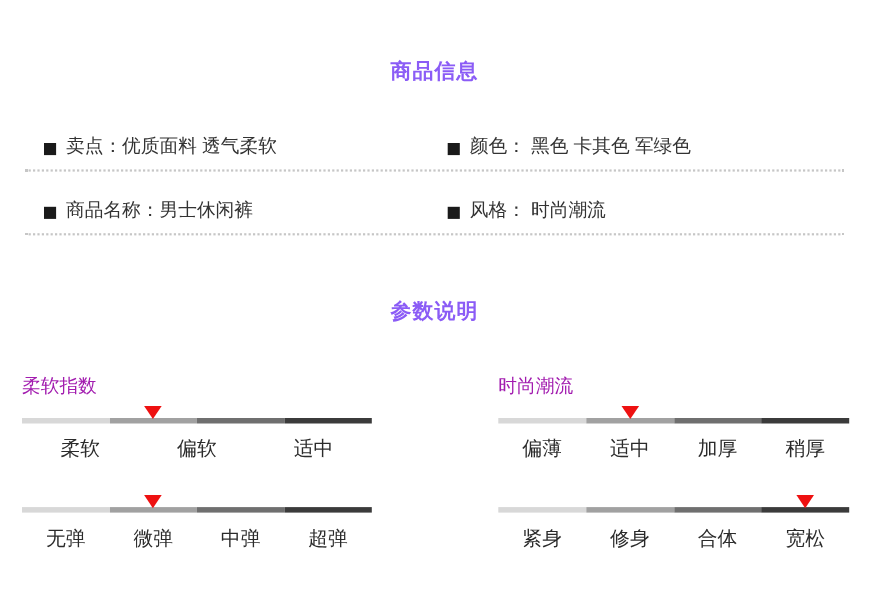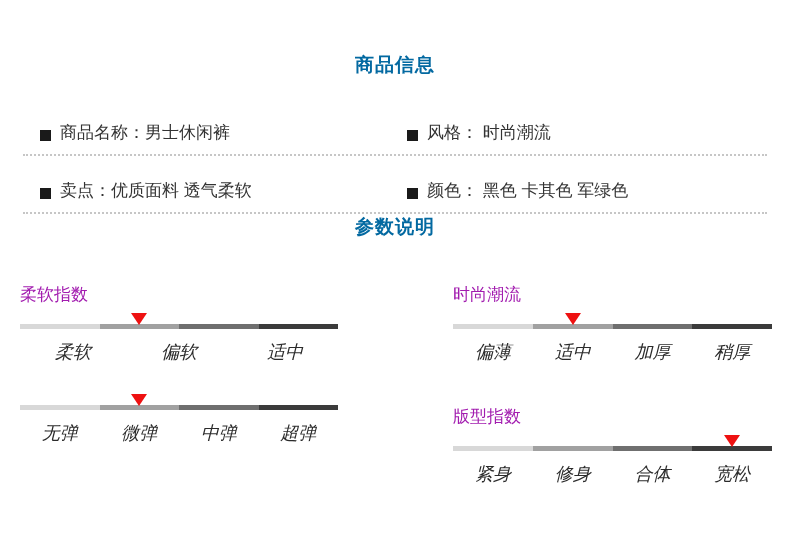--- a/index.html
+++ b/index.html
@@ -7,25 +7,25 @@
   body {
     width: 790px; height: 537px;
     position: relative; overflow: hidden;
     font-family: "Liberation Sans", "DejaVu Sans", sans-serif;
     color: #333333;
   }
   .section-title {
     text-align: center;
     font-size: 19px;
     font-weight: bold;
-    color: #0369a1;
+    color: #8b5cf6;
     letter-spacing: 1px;
   }
   .title-product { padding-top: 52px; }
-  .title-params  { }
+  .title-params  { margin-top: 56px; }
 
   
   .info-grid { margin: 20px 23px 0 23px; }
   .info-row {
     display: flex;
     height: 58px;
     border-bottom: 2px dotted #c6c6c6;
   }
   .info-cell {
     flex: 1;
@@ -71,53 +71,52 @@
     transform: translateX(-50%);
     width: 0; height: 0;
     border-left: 8px solid transparent;
     border-right: 8px solid transparent;
     border-top: 12px solid #ee1111;
     margin-bottom: -1px;
   }
   .levels {
     display: flex;
     margin-top: 11px;
-    font-style: italic;
   }
   .level {
     flex: 1;
     text-align: center;
     font-size: 18px;
     color: #2b2b2b;
   }
 </style>
 </head>
 <body>
 
 <div class="section-title title-product">商品信息</div>
 
 <div class="info-grid">
   <div class="info-row">
     <div class="info-cell left">
       <span class="bullet" style="background: rgb(26, 26, 26);"></span>
+      <span>卖点：优质面料 透气柔软</span>
+    </div>
+    <div class="info-cell right">
+      <span class="bullet" style="background: rgb(26, 26, 26);"></span>
+      <span>颜色： 黑色 卡其色 军绿色</span>
+    </div>
+  </div>
+  <div class="info-row">
+    <div class="info-cell left">
+      <span class="bullet" style="background: rgb(26, 26, 26);"></span>
       <span>商品名称：男士休闲裤</span>
     </div>
     <div class="info-cell right">
       <span class="bullet" style="background: rgb(26, 26, 26);"></span>
       <span>风格： 时尚潮流</span>
-    </div>
-  </div>
-  <div class="info-row">
-    <div class="info-cell left">
-      <span class="bullet" style="background: rgb(26, 26, 26);"></span>
-      <span>卖点：优质面料 透气柔软</span>
-    </div>
-    <div class="info-cell right">
-      <span class="bullet" style="background: rgb(26, 26, 26);"></span>
-      <span>颜色： 黑色 卡其色 军绿色</span>
     </div>
   </div>
 </div>
 
 <div class="section-title title-params">参数说明</div>
 
 <div class="params-grid">
 
   <div class="index-block">
     <div class="index-name">柔软指数</div>
@@ -162,21 +161,20 @@
     </div>
     <div class="levels">
       <span class="level">无弹</span>
       <span class="level">微弹</span>
       <span class="level">中弹</span>
       <span class="level">超弹</span>
     </div>
   </div>
 
   <div class="index-block">
-    <div class="index-name">版型指数</div>
     <div class="bar">
       <span class="seg" style="background: rgb(216, 216, 216);"></span>
         <span class="seg" style="background: rgb(161, 161, 161);"></span>
         <span class="seg" style="background: rgb(111, 111, 111);"></span>
         <span class="seg" style="background: rgb(59, 59, 59);"></span>
       <span class="marker" style="left: 87.5%; border-top-color: rgb(238, 17, 17);"></span>
     </div>
     <div class="levels">
       <span class="level">紧身</span>
       <span class="level">修身</span>

